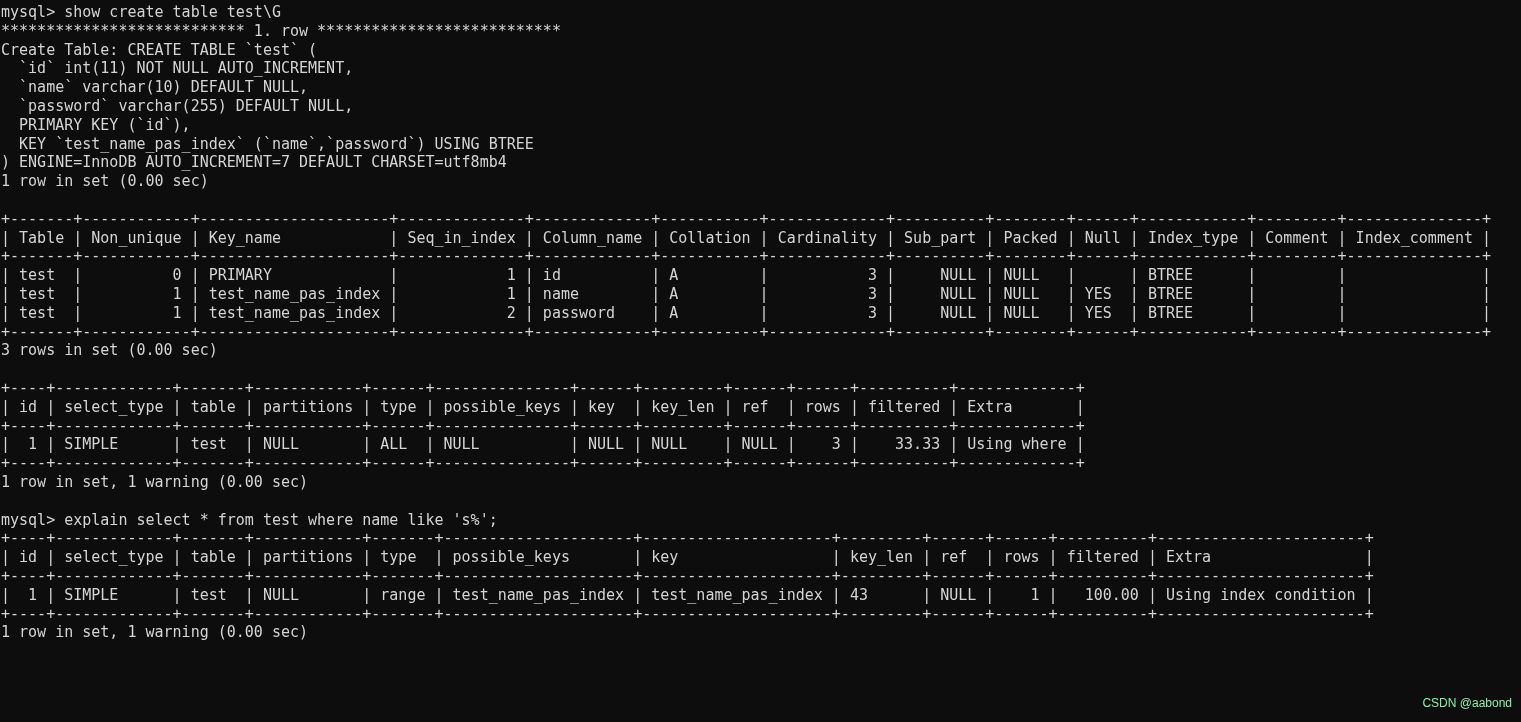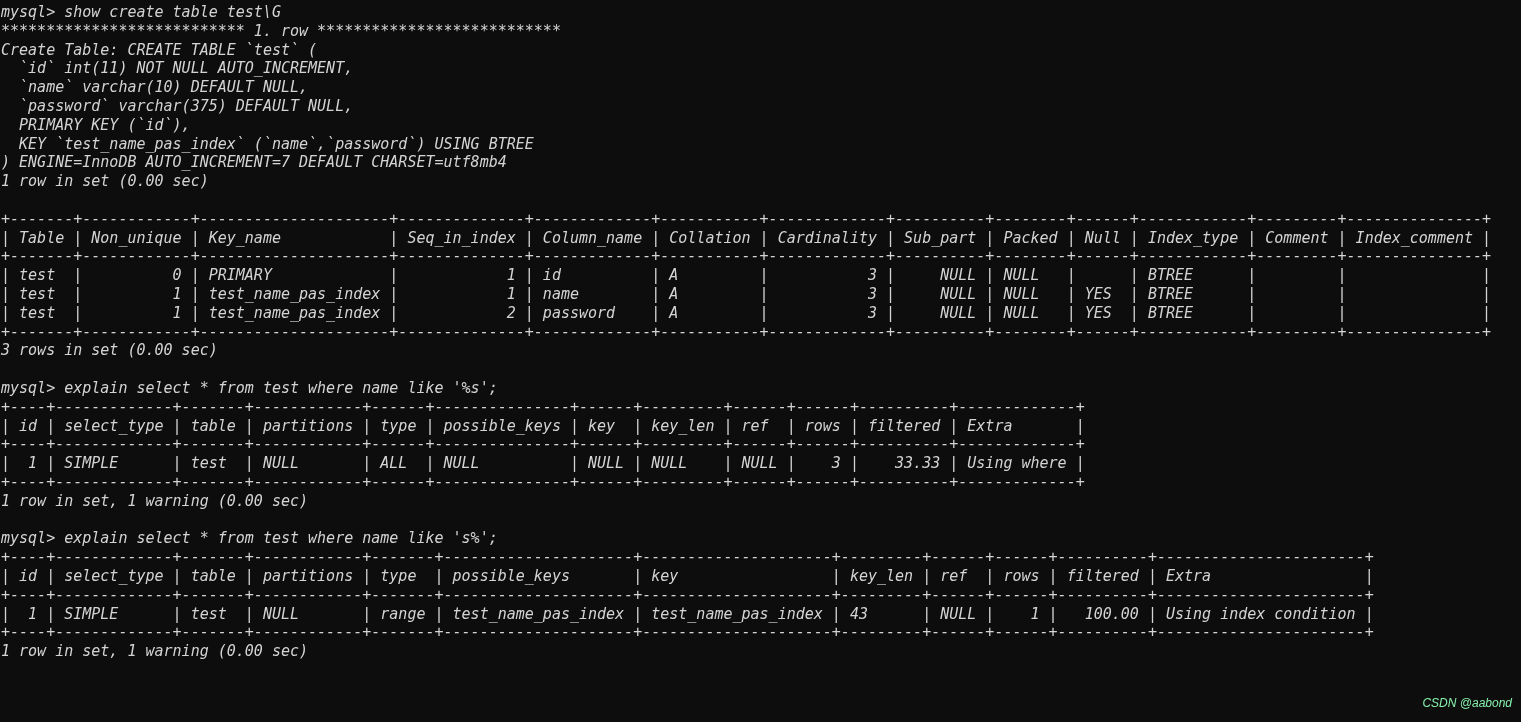--- a/index.html
+++ b/index.html
@@ -9,21 +9,20 @@
     background: #0d0d0d;
   }
   #terminal {
     position: relative;
     width: 1521px;
     height: 722px;
     background: #0d0d0d;
     overflow: hidden;
     box-sizing: border-box;
     padding: 3px 0 0 1px;
-    font-style: italic;
   }
   .term-line {
     font-family: "DejaVu Sans Mono", "Liberation Mono", monospace;
     font-size: 15px;
     line-height: 18.8px;
     letter-spacing: 0px;
     color: #d4d4d4;
     white-space: pre;
     margin: 0;
     height: 18.8px;
@@ -46,36 +45,35 @@
 </head>
 <body>
 
 <div id="terminal">
   <div id="terminal-output">
       <div class="term-line">mysql&gt; show create table test\G</div>
       <div class="term-line">*************************** 1. row ***************************</div>
       <div class="term-line">Create Table: CREATE TABLE `test` (</div>
       <div class="term-line">  `id` int(11) NOT NULL AUTO_INCREMENT,</div>
       <div class="term-line">  `name` varchar(10) DEFAULT NULL,</div>
-      <div class="term-line">  `password` varchar(375) DEFAULT NULL,</div>
+      <div class="term-line">  `password` varchar(255) DEFAULT NULL,</div>
       <div class="term-line">  PRIMARY KEY (`id`),</div>
       <div class="term-line">  KEY `test_name_pas_index` (`name`,`password`) USING BTREE</div>
       <div class="term-line">) ENGINE=InnoDB AUTO_INCREMENT=7 DEFAULT CHARSET=utf8mb4</div>
       <div class="term-line">1 row in set (0.00 sec)</div>
       <div class="term-line blank"></div>
       <div class="term-line">+-------+------------+---------------------+--------------+-------------+-----------+-------------+----------+--------+------+------------+---------+---------------+</div>
       <div class="term-line">| Table | Non_unique | Key_name            | Seq_in_index | Column_name | Collation | Cardinality | Sub_part | Packed | Null | Index_type | Comment | Index_comment |</div>
       <div class="term-line">+-------+------------+---------------------+--------------+-------------+-----------+-------------+----------+--------+------+------------+---------+---------------+</div>
       <div class="term-line">| test  |          0 | PRIMARY             |            1 | id          | A         |           3 |     NULL | NULL   |      | BTREE      |         |               |</div>
       <div class="term-line">| test  |          1 | test_name_pas_index |            1 | name        | A         |           3 |     NULL | NULL   | YES  | BTREE      |         |               |</div>
       <div class="term-line">| test  |          1 | test_name_pas_index |            2 | password    | A         |           3 |     NULL | NULL   | YES  | BTREE      |         |               |</div>
       <div class="term-line">+-------+------------+---------------------+--------------+-------------+-----------+-------------+----------+--------+------+------------+---------+---------------+</div>
       <div class="term-line">3 rows in set (0.00 sec)</div>
       <div class="term-line blank"></div>
-      <div class="term-line">mysql&gt; explain select * from test where name like '%s';</div>
       <div class="term-line">+----+-------------+-------+------------+------+---------------+------+---------+------+------+----------+-------------+</div>
       <div class="term-line">| id | select_type | table | partitions | type | possible_keys | key  | key_len | ref  | rows | filtered | Extra       |</div>
       <div class="term-line">+----+-------------+-------+------------+------+---------------+------+---------+------+------+----------+-------------+</div>
       <div class="term-line">|  1 | SIMPLE      | test  | NULL       | ALL  | NULL          | NULL | NULL    | NULL |    3 |    33.33 | Using where |</div>
       <div class="term-line">+----+-------------+-------+------------+------+---------------+------+---------+------+------+----------+-------------+</div>
       <div class="term-line">1 row in set, 1 warning (0.00 sec)</div>
       <div class="term-line blank"></div>
       <div class="term-line">mysql&gt; explain select * from test where name like 's%';</div>
       <div class="term-line">+----+-------------+-------+------------+-------+---------------------+---------------------+---------+------+------+----------+-----------------------+</div>
       <div class="term-line">| id | select_type | table | partitions | type  | possible_keys       | key                 | key_len | ref  | rows | filtered | Extra                 |</div>

